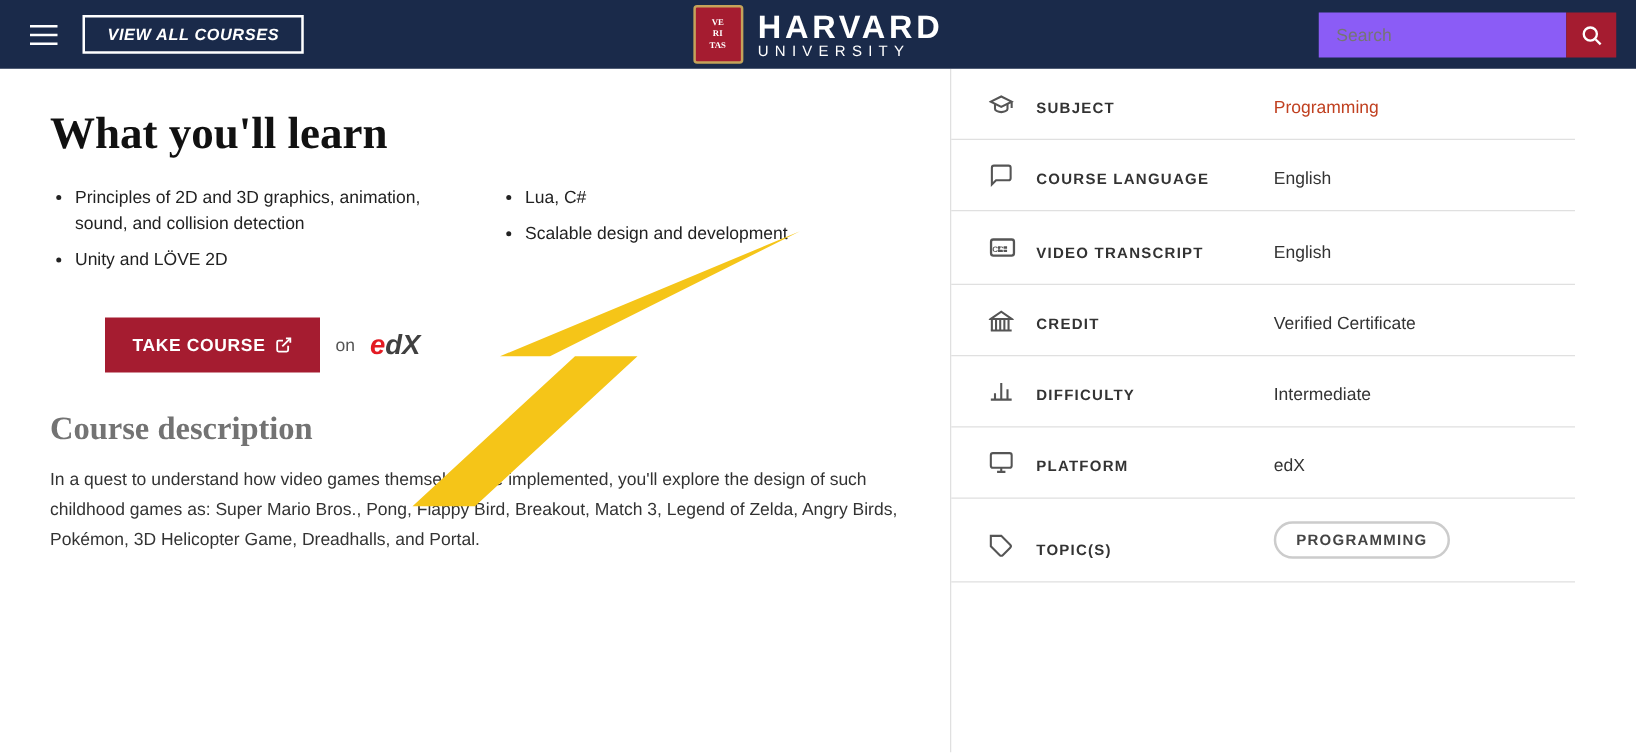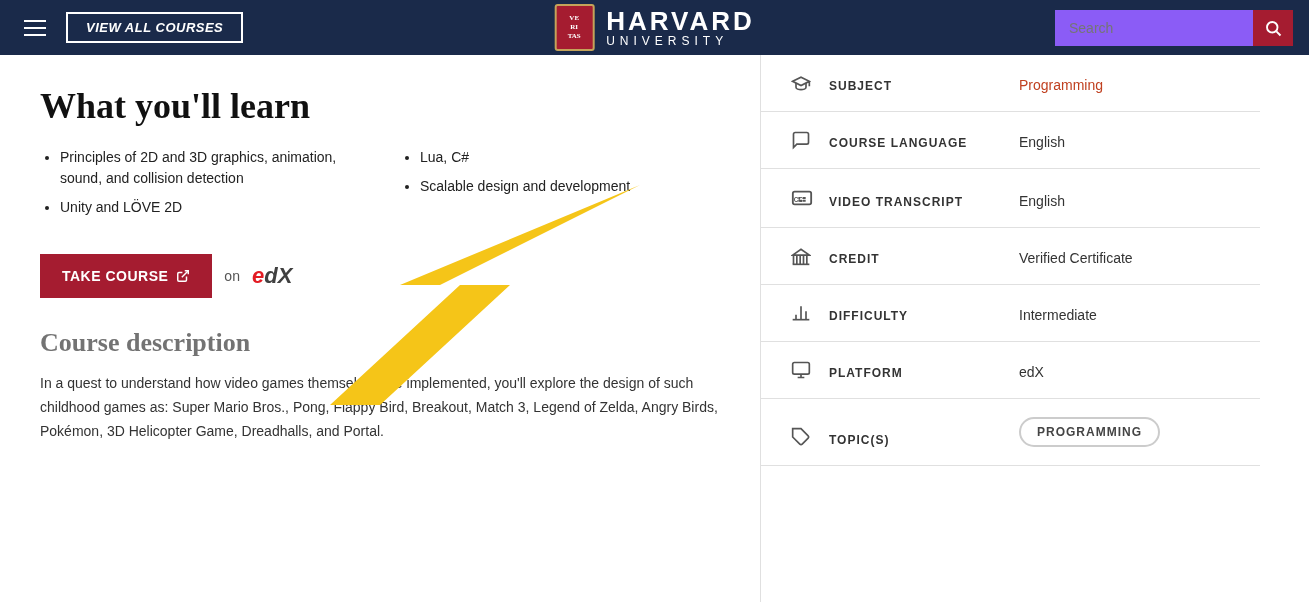--- a/index.html
+++ b/index.html
@@ -168,20 +168,21 @@
       padding: 14px 22px;
       font-size: 14px;
       font-weight: 700;
       font-family: Arial, sans-serif;
       letter-spacing: 0.5px;
       cursor: pointer;
       display: flex;
       align-items: center;
       gap: 8px;
       text-transform: uppercase;
+      margin-left: 44px;
     }
 
     .on-text {
       font-size: 14px;
       color: #555;
       font-family: Arial, sans-serif;
     }
 
     .edx-logo {
       font-size: 22px;

